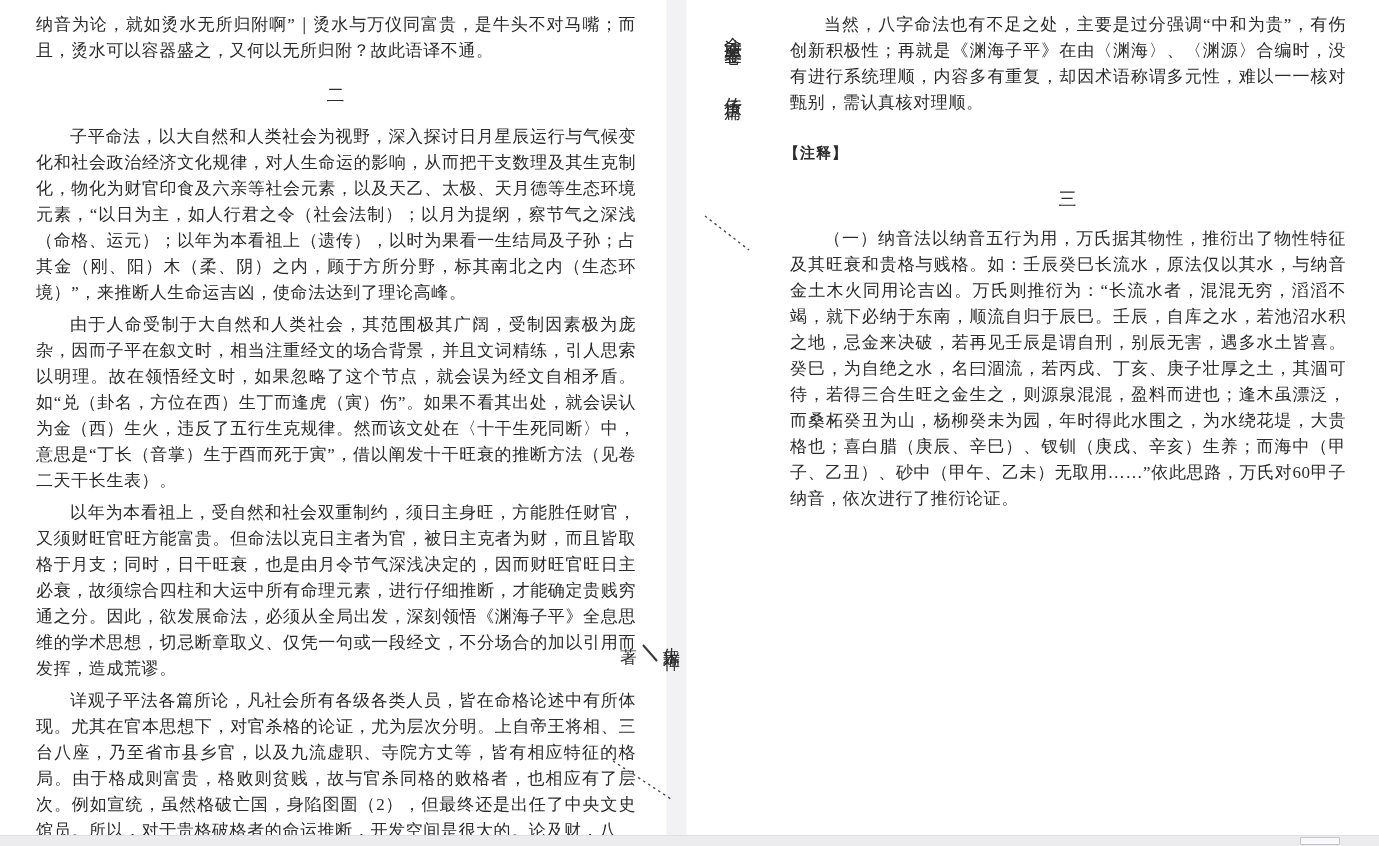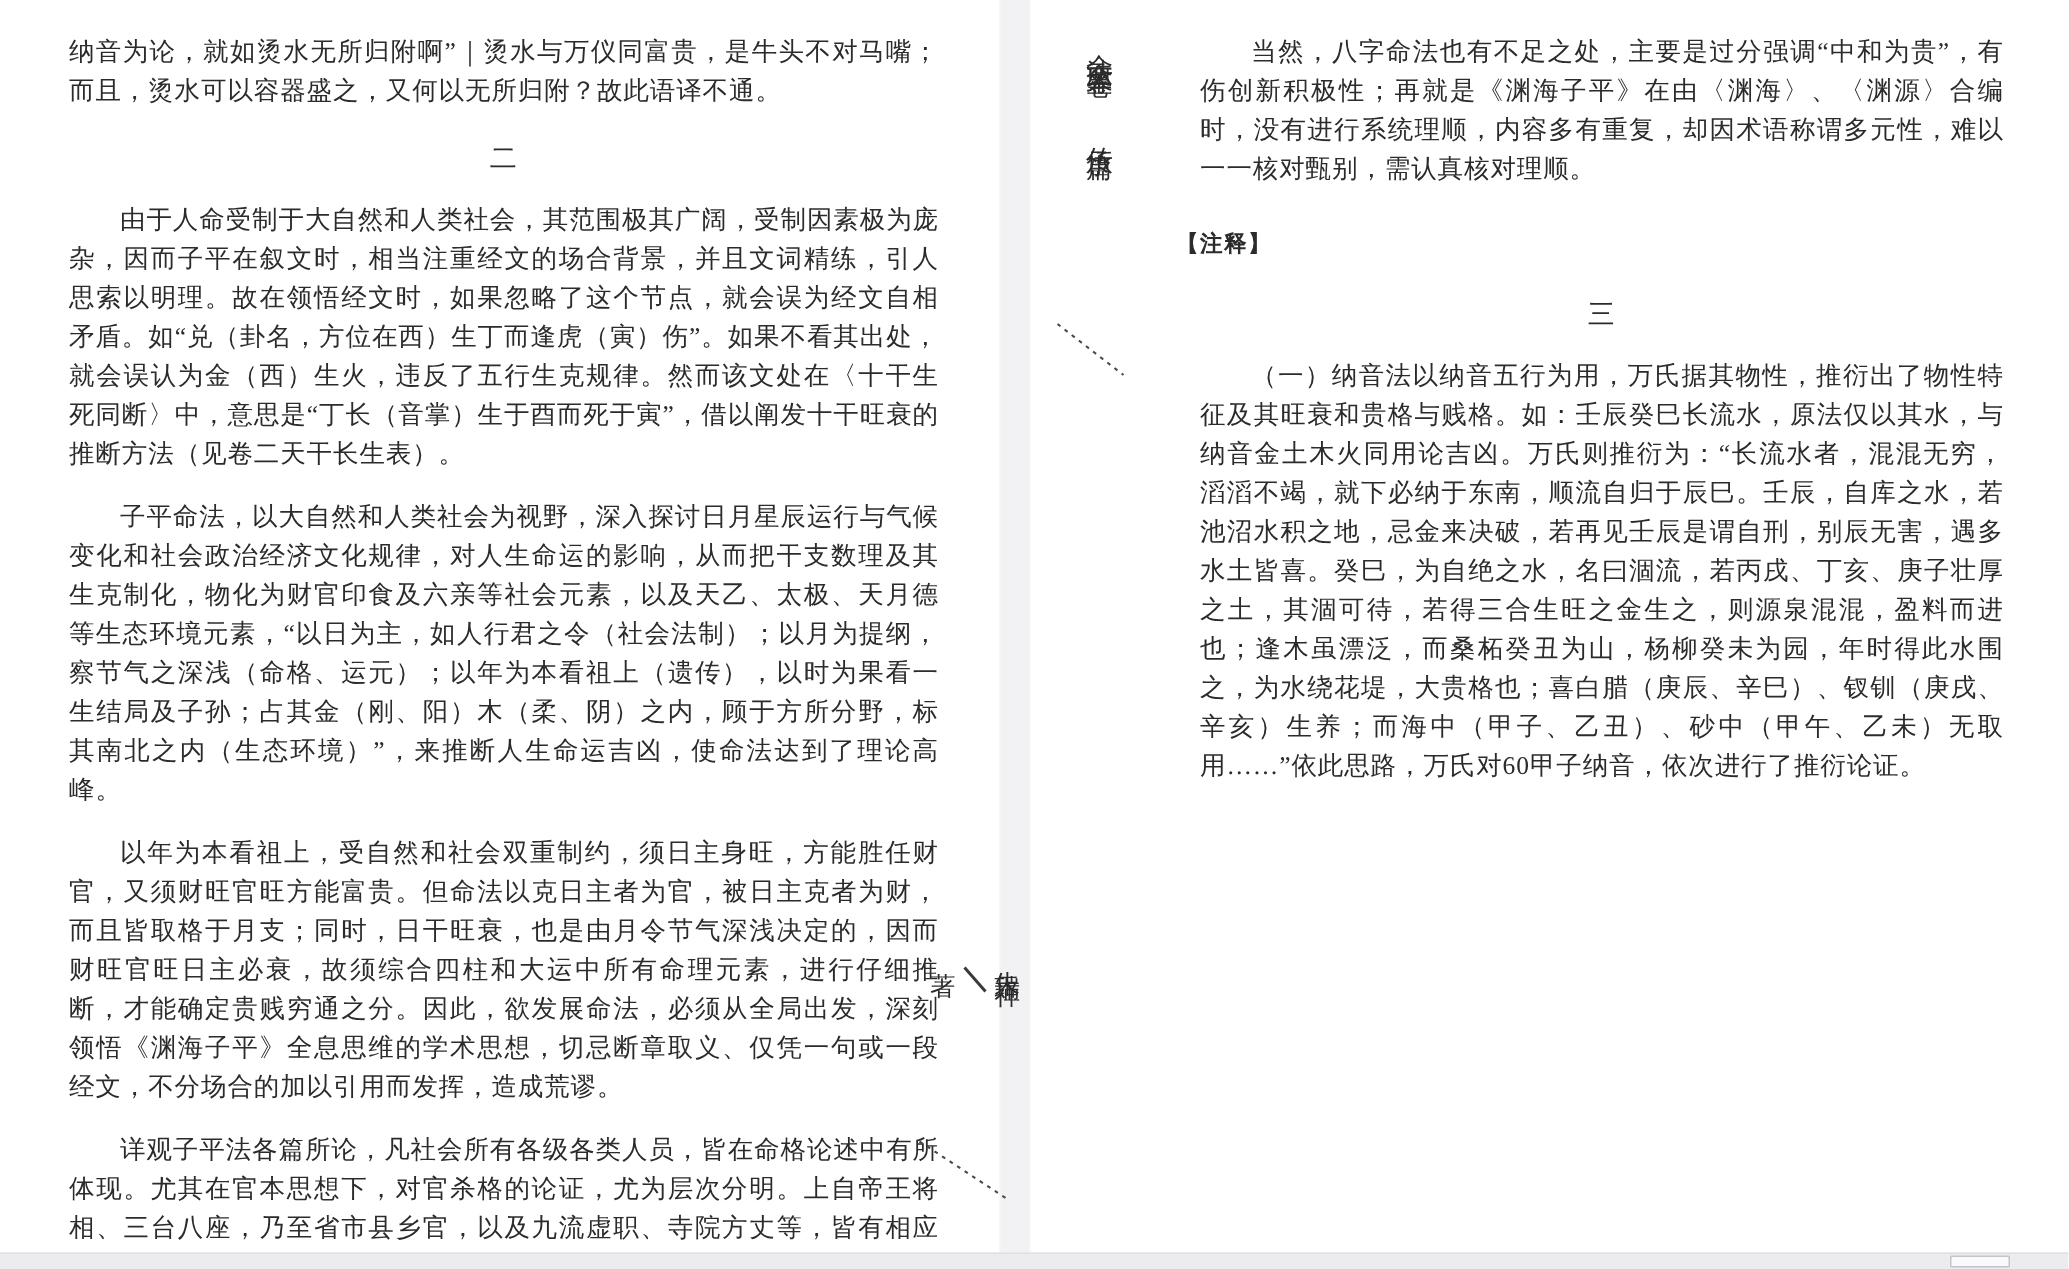--- a/index.html
+++ b/index.html
@@ -23,21 +23,21 @@
   
   .text-col {
     position: absolute; top: 6px;
     font-size: 17px; line-height: 26px;
     text-align: justify; letter-spacing: 0.6px;
     color: #2b2b2b;
   }
   .left-col  { left: 30px;  width: 612px; }
   .right-col { left: 784px; width: 568px; }
 
-  .text-col p { margin: 16px; text-indent: 2em; }
+  .text-col p { margin: 6px; text-indent: 2em; }
   .text-col p.no-indent { text-indent: 0; }
 
   .sec-head {
     text-align: center; text-indent: 0;
     font-size: 18px; line-height: 26px;
     letter-spacing: 1px;
   }
   .sec-head.left-head  { margin: 18px 0 16px 0; }
   .sec-head.right-head { margin: 20px 0 14px 0; }
 
@@ -74,22 +74,22 @@
 </head>
 <body>
 
 <div class="page-canvas">
 
   <div class="gutter"></div>
 
   <div class="text-col left-col">
     <p class="no-indent">纳音为论，就如烫水无所归附啊”｜烫水与万仪同富贵，是牛头不对马嘴；而且，烫水可以容器盛之，又何以无所归附？故此语译不通。</p>
     <div class="sec-head left-head">二</div>
+    <p>子平命法，以大自然和人类社会为视野，深入探讨日月星辰运行与气候变化和社会政治经济文化规律，对人生命运的影响，从而把干支数理及其生克制化，物化为财官印食及六亲等社会元素，以及天乙、太极、天月德等生态环境元素，“以日为主，如人行君之令（社会法制）；以月为提纲，察节气之深浅（命格、运元）；以年为本看祖上（遗传），以时为果看一生结局及子孙；占其金（刚、阳）木（柔、阴）之内，顾于方所分野，标其南北之内（生态环境）”，来推断人生命运吉凶，使命法达到了理论高峰。</p>
     <p>由于人命受制于大自然和人类社会，其范围极其广阔，受制因素极为庞杂，因而子平在叙文时，相当注重经文的场合背景，并且文词精练，引人思索以明理。故在领悟经文时，如果忽略了这个节点，就会误为经文自相矛盾。如“兑（卦名，方位在西）生丁而逢虎（寅）伤”。如果不看其出处，就会误认为金（西）生火，违反了五行生克规律。然而该文处在〈十干生死同断〉中，意思是“丁长（音掌）生于酉而死于寅”，借以阐发十干旺衰的推断方法（见卷二天干长生表）。</p>
-    <p>子平命法，以大自然和人类社会为视野，深入探讨日月星辰运行与气候变化和社会政治经济文化规律，对人生命运的影响，从而把干支数理及其生克制化，物化为财官印食及六亲等社会元素，以及天乙、太极、天月德等生态环境元素，“以日为主，如人行君之令（社会法制）；以月为提纲，察节气之深浅（命格、运元）；以年为本看祖上（遗传），以时为果看一生结局及子孙；占其金（刚、阳）木（柔、阴）之内，顾于方所分野，标其南北之内（生态环境）”，来推断人生命运吉凶，使命法达到了理论高峰。</p>
     <p>以年为本看祖上，受自然和社会双重制约，须日主身旺，方能胜任财官，又须财旺官旺方能富贵。但命法以克日主者为官，被日主克者为财，而且皆取格于月支；同时，日干旺衰，也是由月令节气深浅决定的，因而财旺官旺日主必衰，故须综合四柱和大运中所有命理元素，进行仔细推断，才能确定贵贱穷通之分。因此，欲发展命法，必须从全局出发，深刻领悟《渊海子平》全息思维的学术思想，切忌断章取义、仅凭一句或一段经文，不分场合的加以引用而发挥，造成荒谬。</p>
     <p>详观子平法各篇所论，凡社会所有各级各类人员，皆在命格论述中有所体现。尤其在官本思想下，对官杀格的论证，尤为层次分明。上自帝王将相、三台八座，乃至省市县乡官，以及九流虚职、寺院方丈等，皆有相应特征的格局。由于格成则富贵，格败则贫贱，故与官杀同格的败格者，也相应有了层次。例如宣统，虽然格破亡国，身陷囹圄（2），但最终还是出任了中央文史馆员。所以，对于贵格破格者的命运推断，开发空间是很大的。论及财，八</p>
   </div>
 
   <div class="vertical spine-author">
     <span>朱瑞祥</span>
     <svg class="svg-line" style="position:static; display:block; margin:8px auto 6px auto;" width="20" height="22">
       <line x1="3" y1="3" x2="17" y2="19" stroke="#3a3a3a" stroke-width="2"></line>
     </svg>
     <span>著</span>

